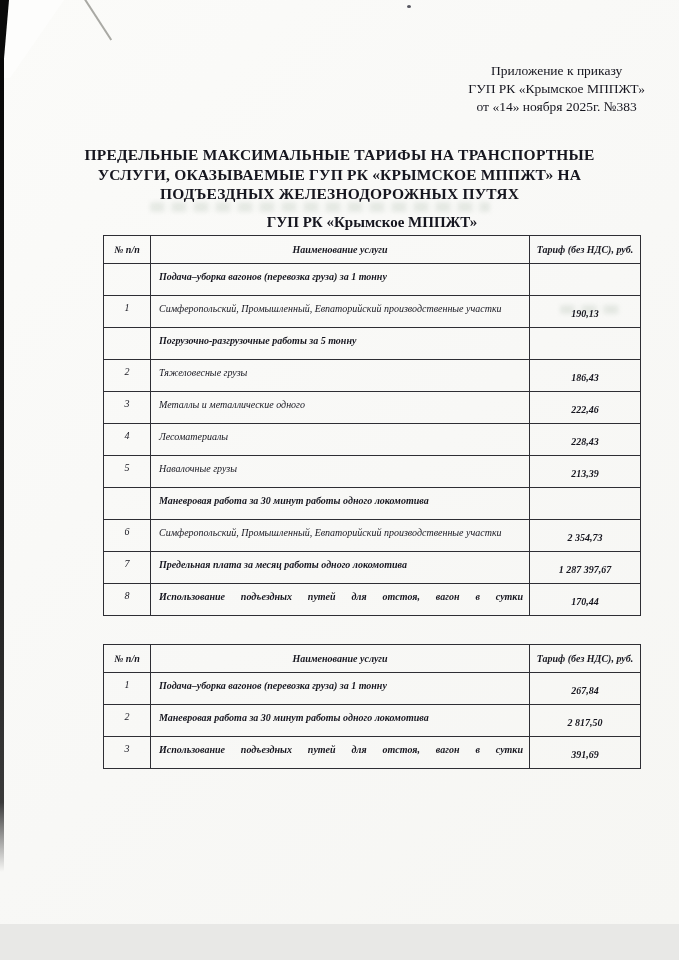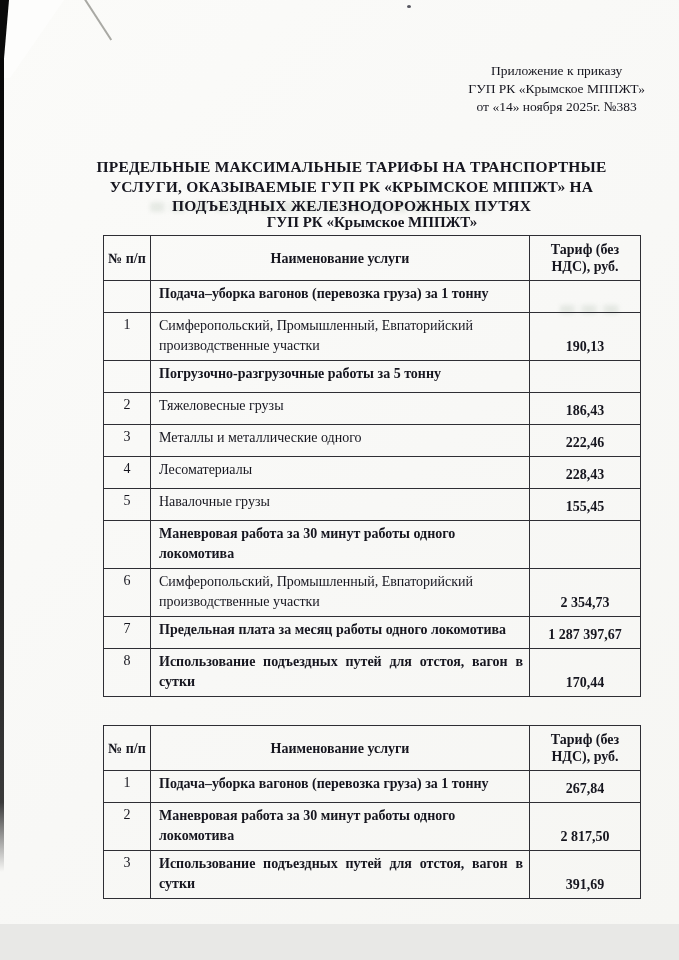--- a/index.html
+++ b/index.html
@@ -43,34 +43,35 @@
   .ghost-2{left:560px;top:305px;width:60px;height:9px;}
   
   .annex{
     position:absolute;top:62px;right:34px;
     text-align:center;font-size:13.5px;line-height:18px;
     z-index:7;
   }
   
   .doc-title{
     position:absolute;top:145px;left:50%;transform:translateX(-50%);
-    width:565px;margin:12px;
+    width:565px;margin:0;
     font-size:15.5px;font-weight:bold;line-height:19.5px;
     text-align:center;letter-spacing:.2px;
     z-index:7;
   }
   
   .doc-body{position:absolute;top:214px;left:103px;width:538px;z-index:7;}
   .table-caption{
     text-align:center;font-weight:bold;font-size:15px;margin:0 0 4px 0;
   }
   .table-block + .table-block{margin-top:28px;}
   table{
     width:100%;border-collapse:collapse;table-layout:fixed;
-    font-size:14px;
+    font-size:10px;
+    font-style:italic;
   }
   th,td{border:1.6px solid #2e2e34;}
   thead th{
     font-weight:bold;text-align:center;vertical-align:middle;
     padding:5px 2px;line-height:17px;
   }
   .c-num{width:42px;}
   .c-tariff{width:106px;}
   td.c-num{
     text-align:center;vertical-align:top;padding:2px 1px;line-height:20px;
@@ -147,21 +148,21 @@
               <td class="c-tariff">222,46</td>
             </tr>
             <tr>
               <td class="c-num">4</td>
               <td class="c-service">Лесоматериалы</td>
               <td class="c-tariff">228,43</td>
             </tr>
             <tr>
               <td class="c-num">5</td>
               <td class="c-service">Навалочные грузы</td>
-              <td class="c-tariff">155,45</td>
+              <td class="c-tariff">213,39</td>
             </tr>
             <tr class="bold">
               <td class="c-num"></td>
               <td class="c-service">Маневровая работа за 30 минут работы одного локомотива</td>
               <td class="c-tariff"></td>
             </tr>
             <tr>
               <td class="c-num">6</td>
               <td class="c-service">Симферопольский, Промышленный, Евпаторийский производственные участки</td>
               <td class="c-tariff">2 354,73</td>

